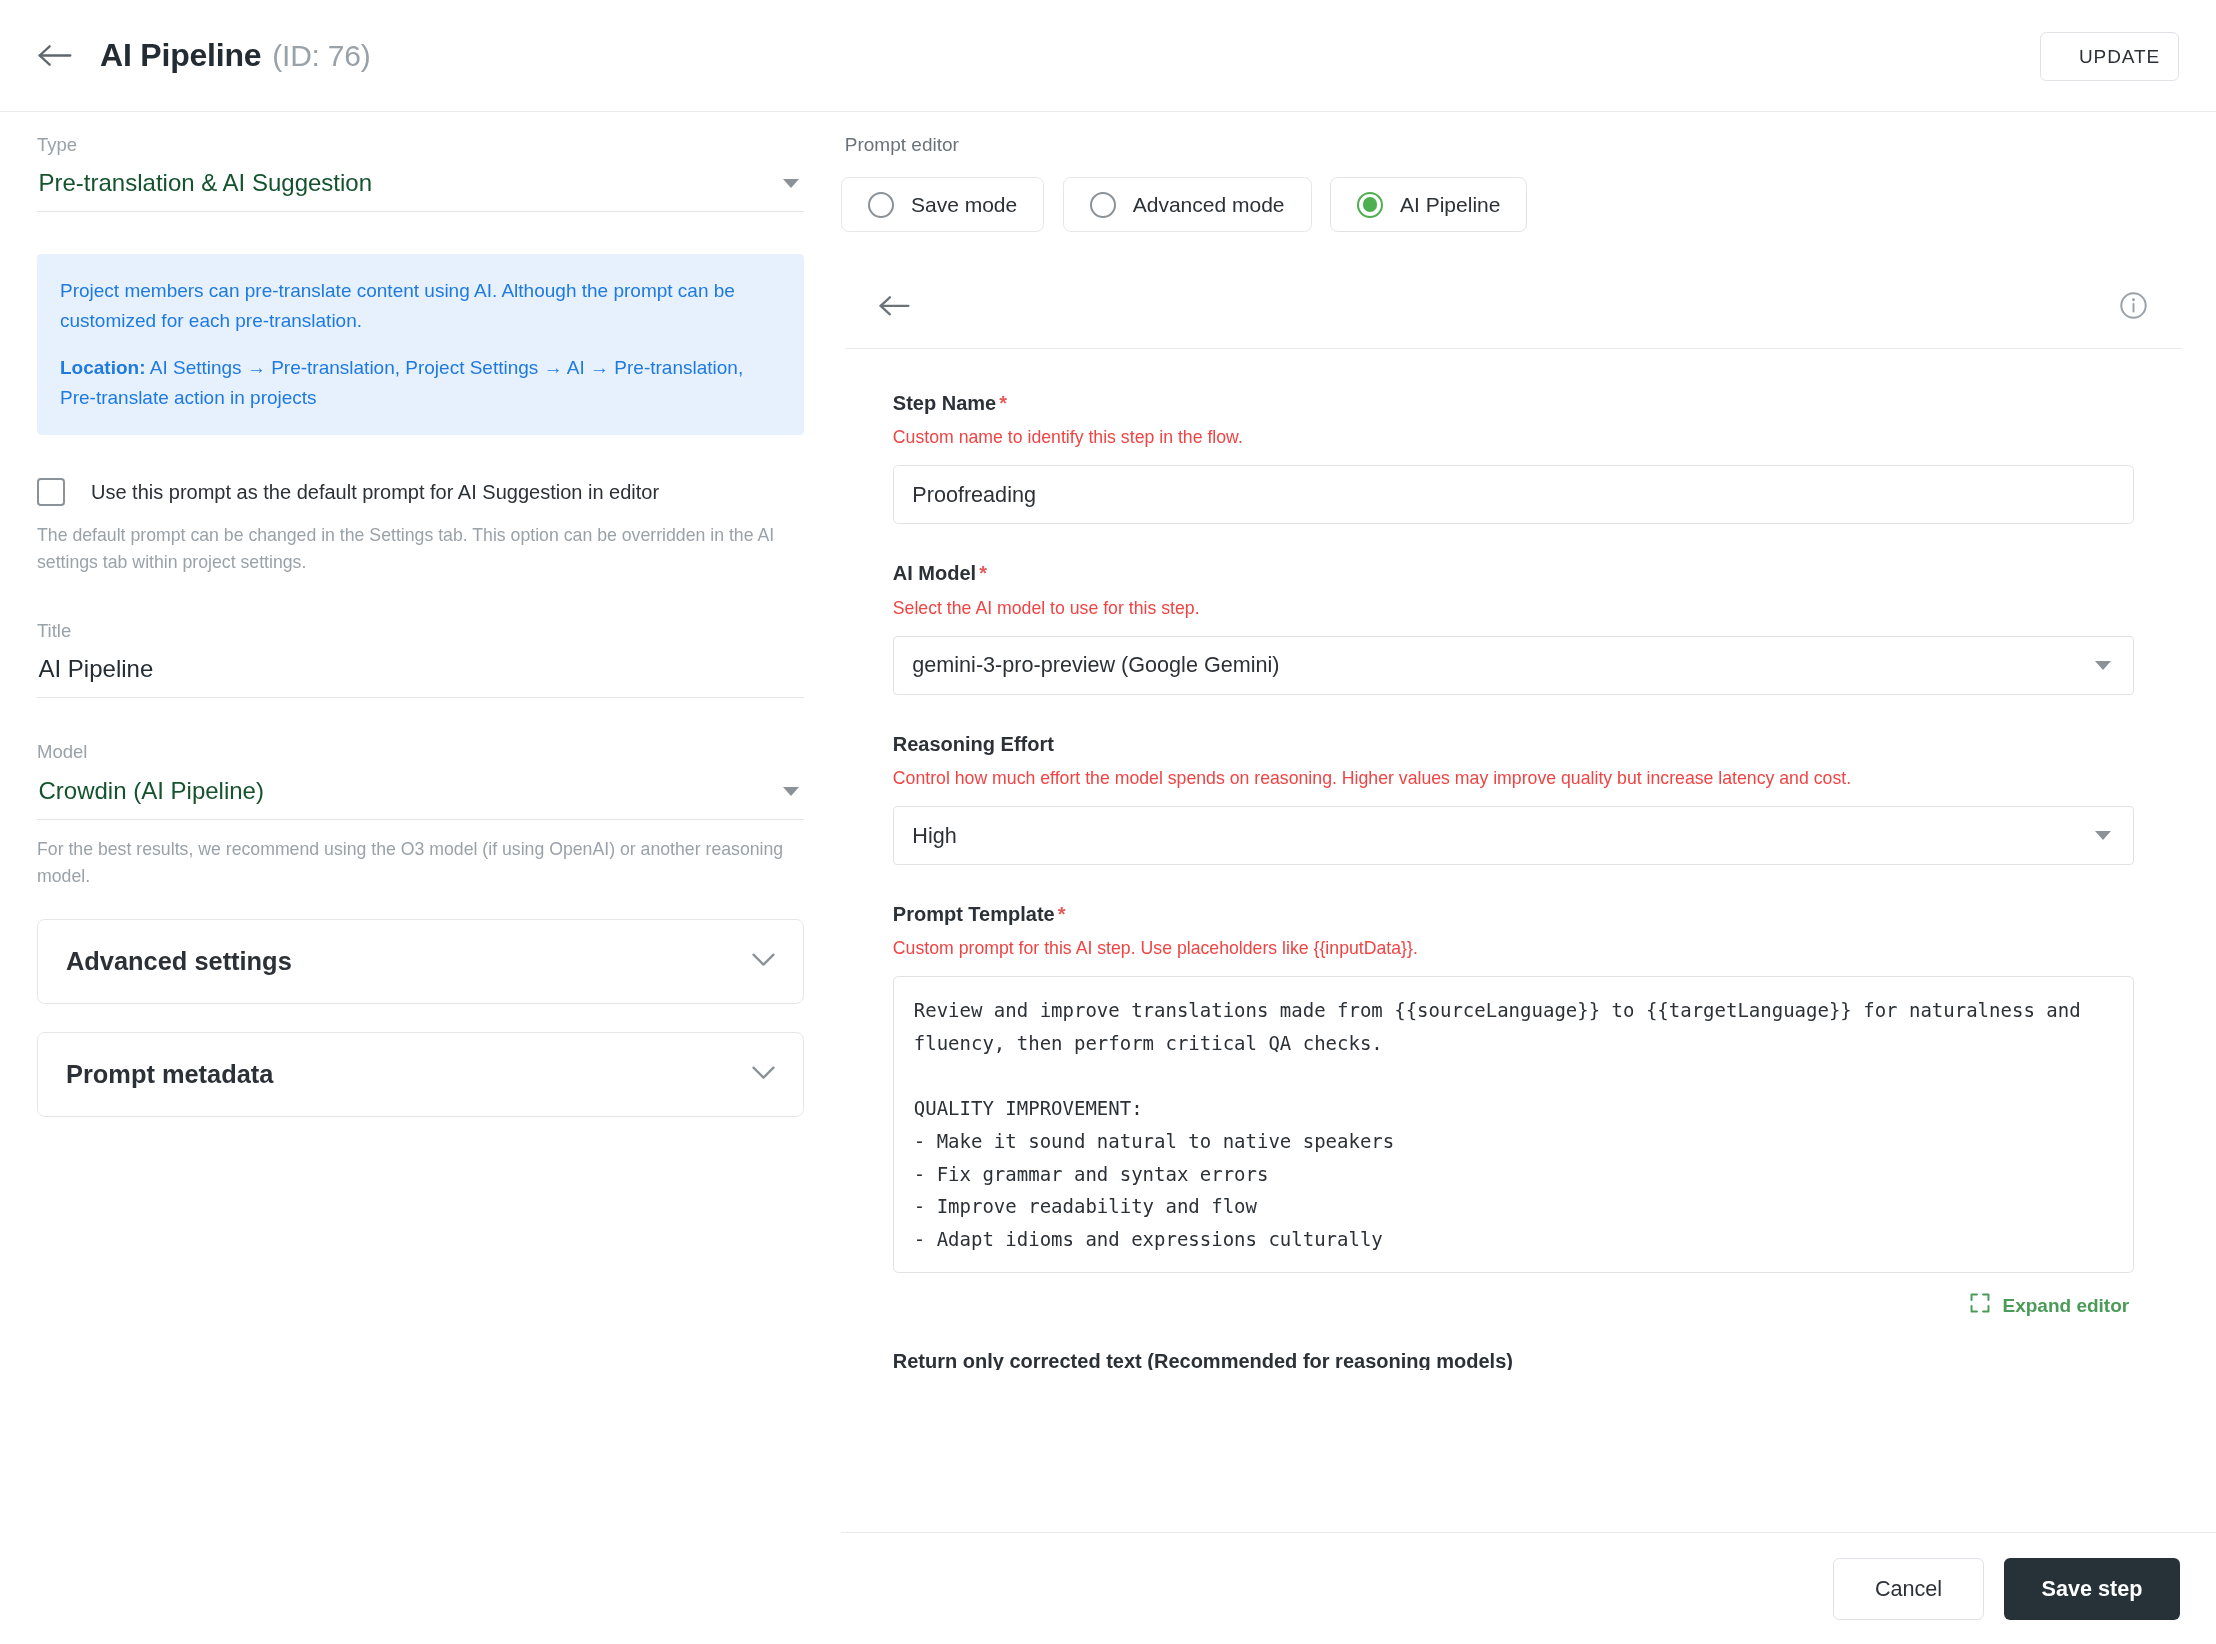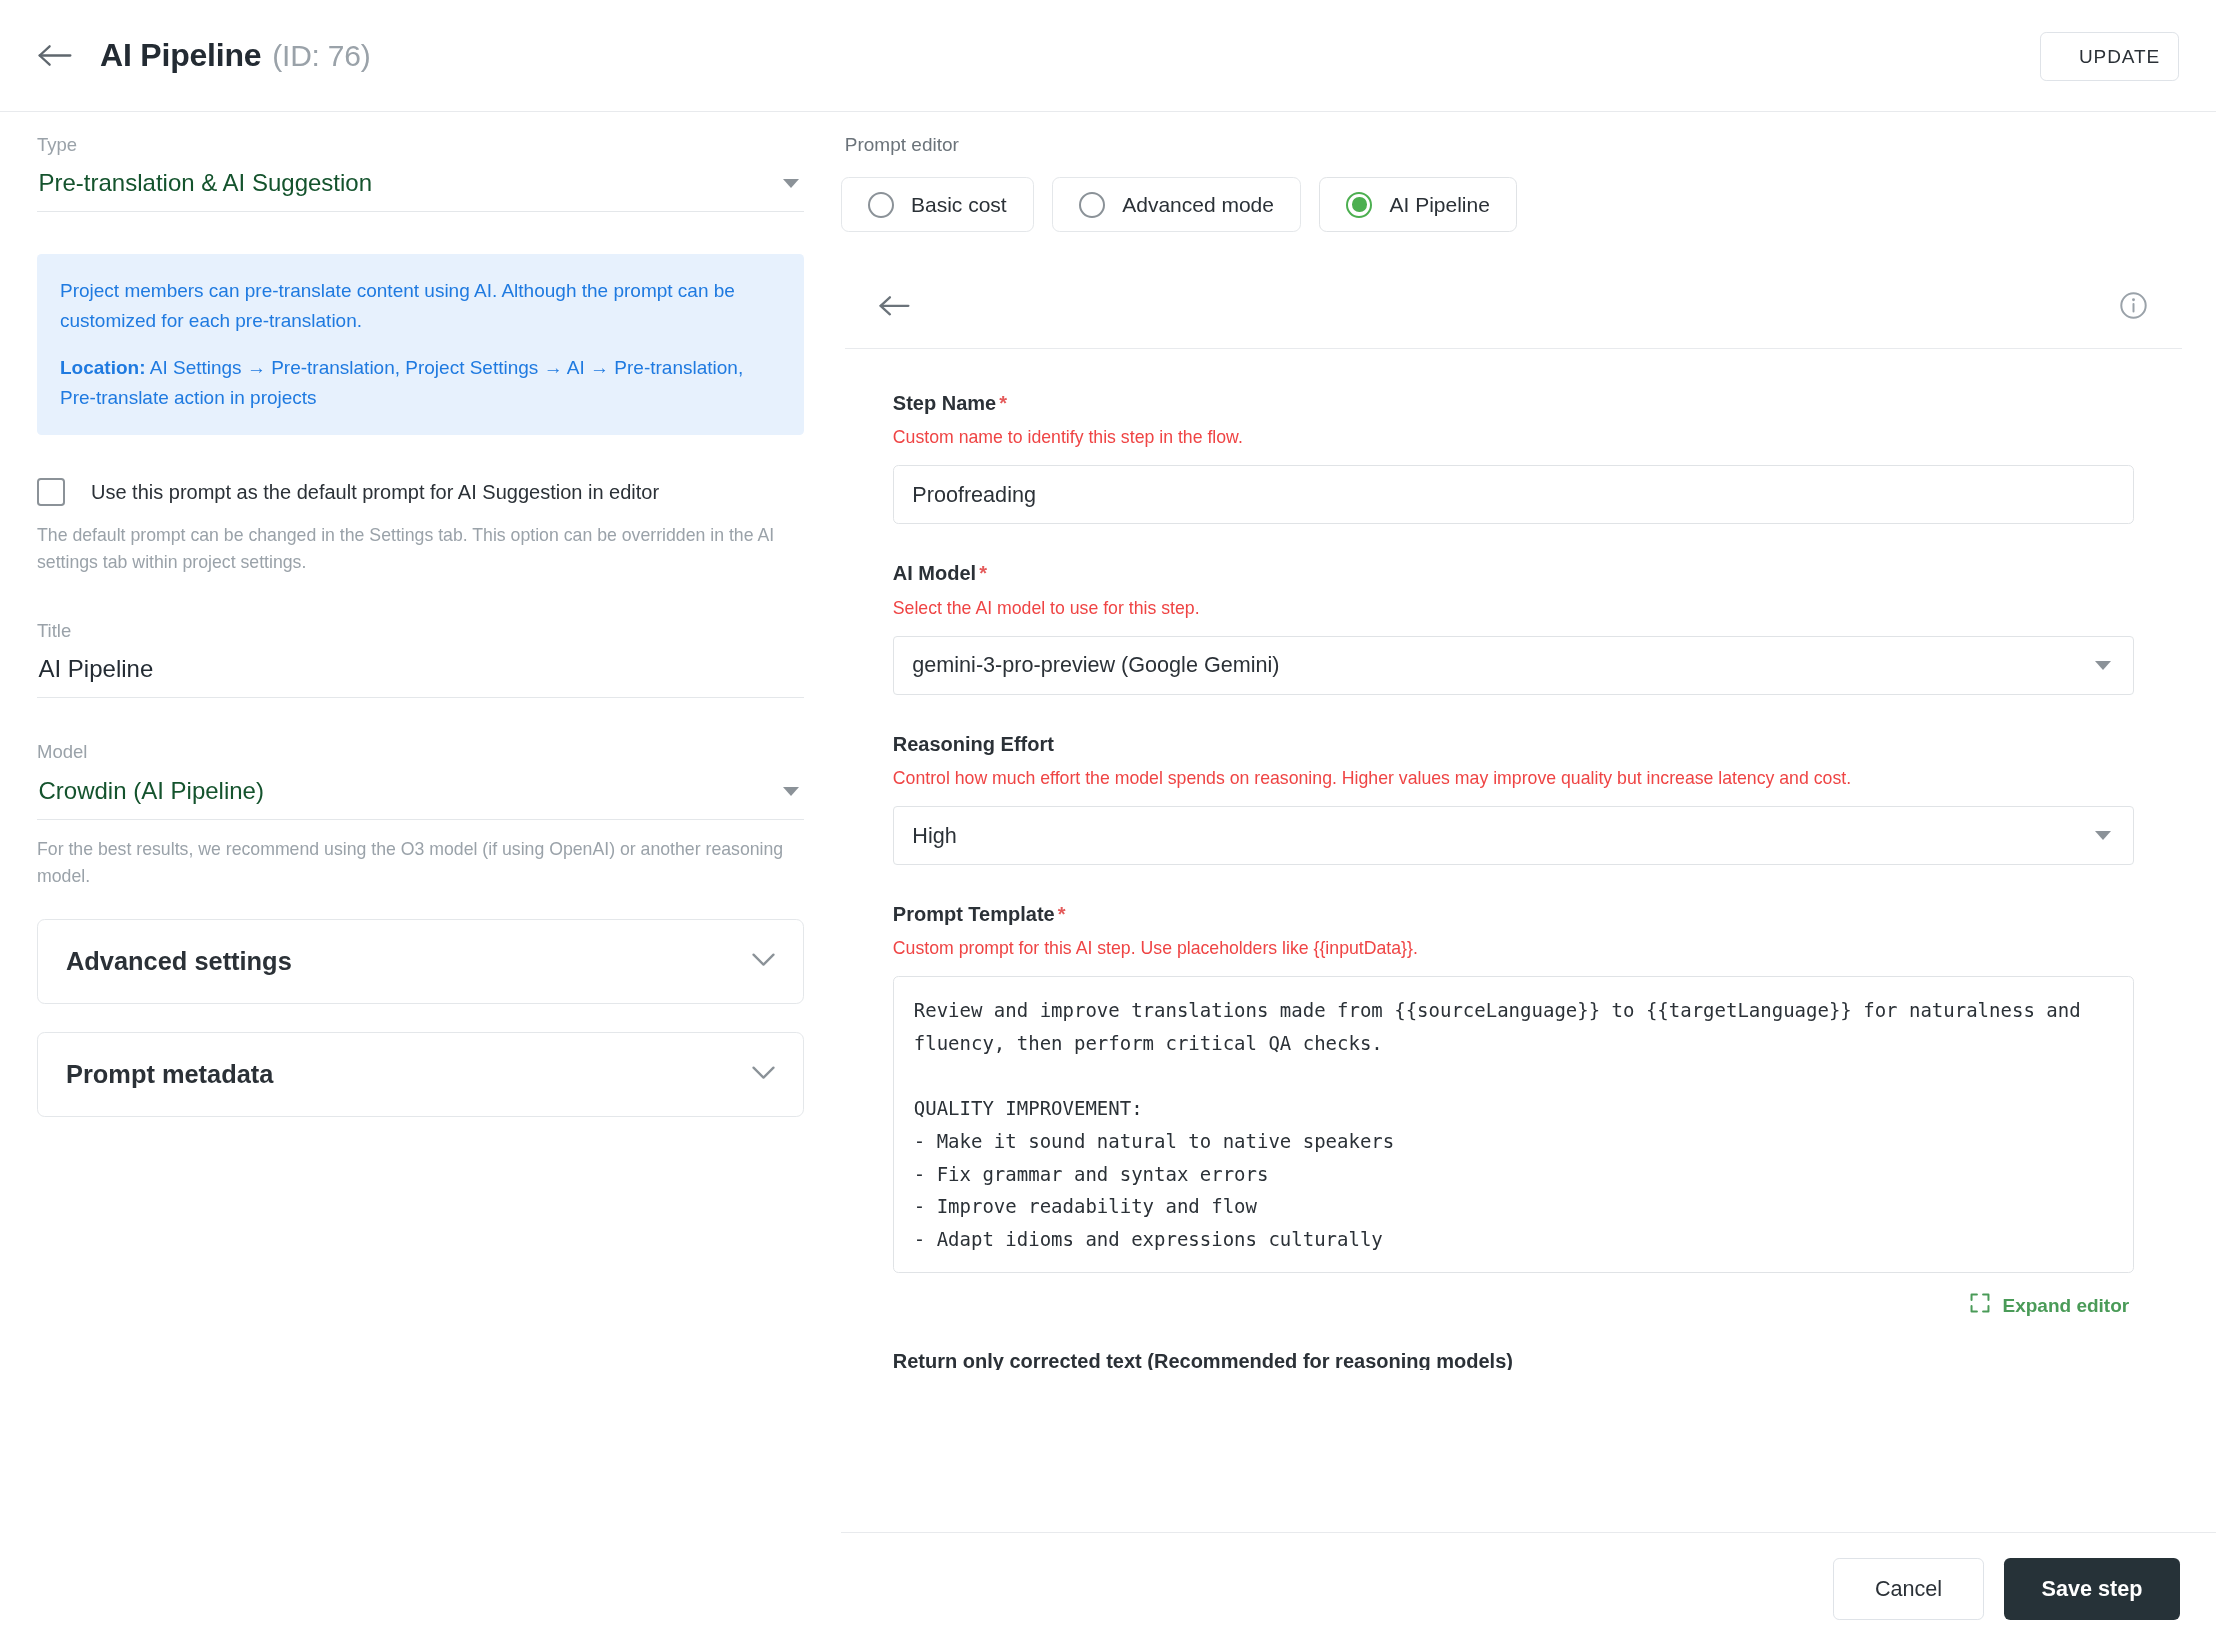--- a/index.html
+++ b/index.html
@@ -289,21 +289,21 @@
       </span>
     </div>
   </div>
 
   <div class="right-col">
     <div class="pe-label">Prompt editor</div>
 
     <div class="mode-row">
       <div class="mode-btn">
         <span class="radio"></span>
-        <span class="m-label">Basic cost</span>
+        <span class="m-label">Save mode</span>
       </div>
       <div class="mode-btn">
         <span class="radio"></span>
         <span class="m-label">Advanced mode</span>
       </div>
       <div class="mode-btn active">
         <span class="radio on"></span>
         <span class="m-label">AI Pipeline</span>
       </div>
     </div>

